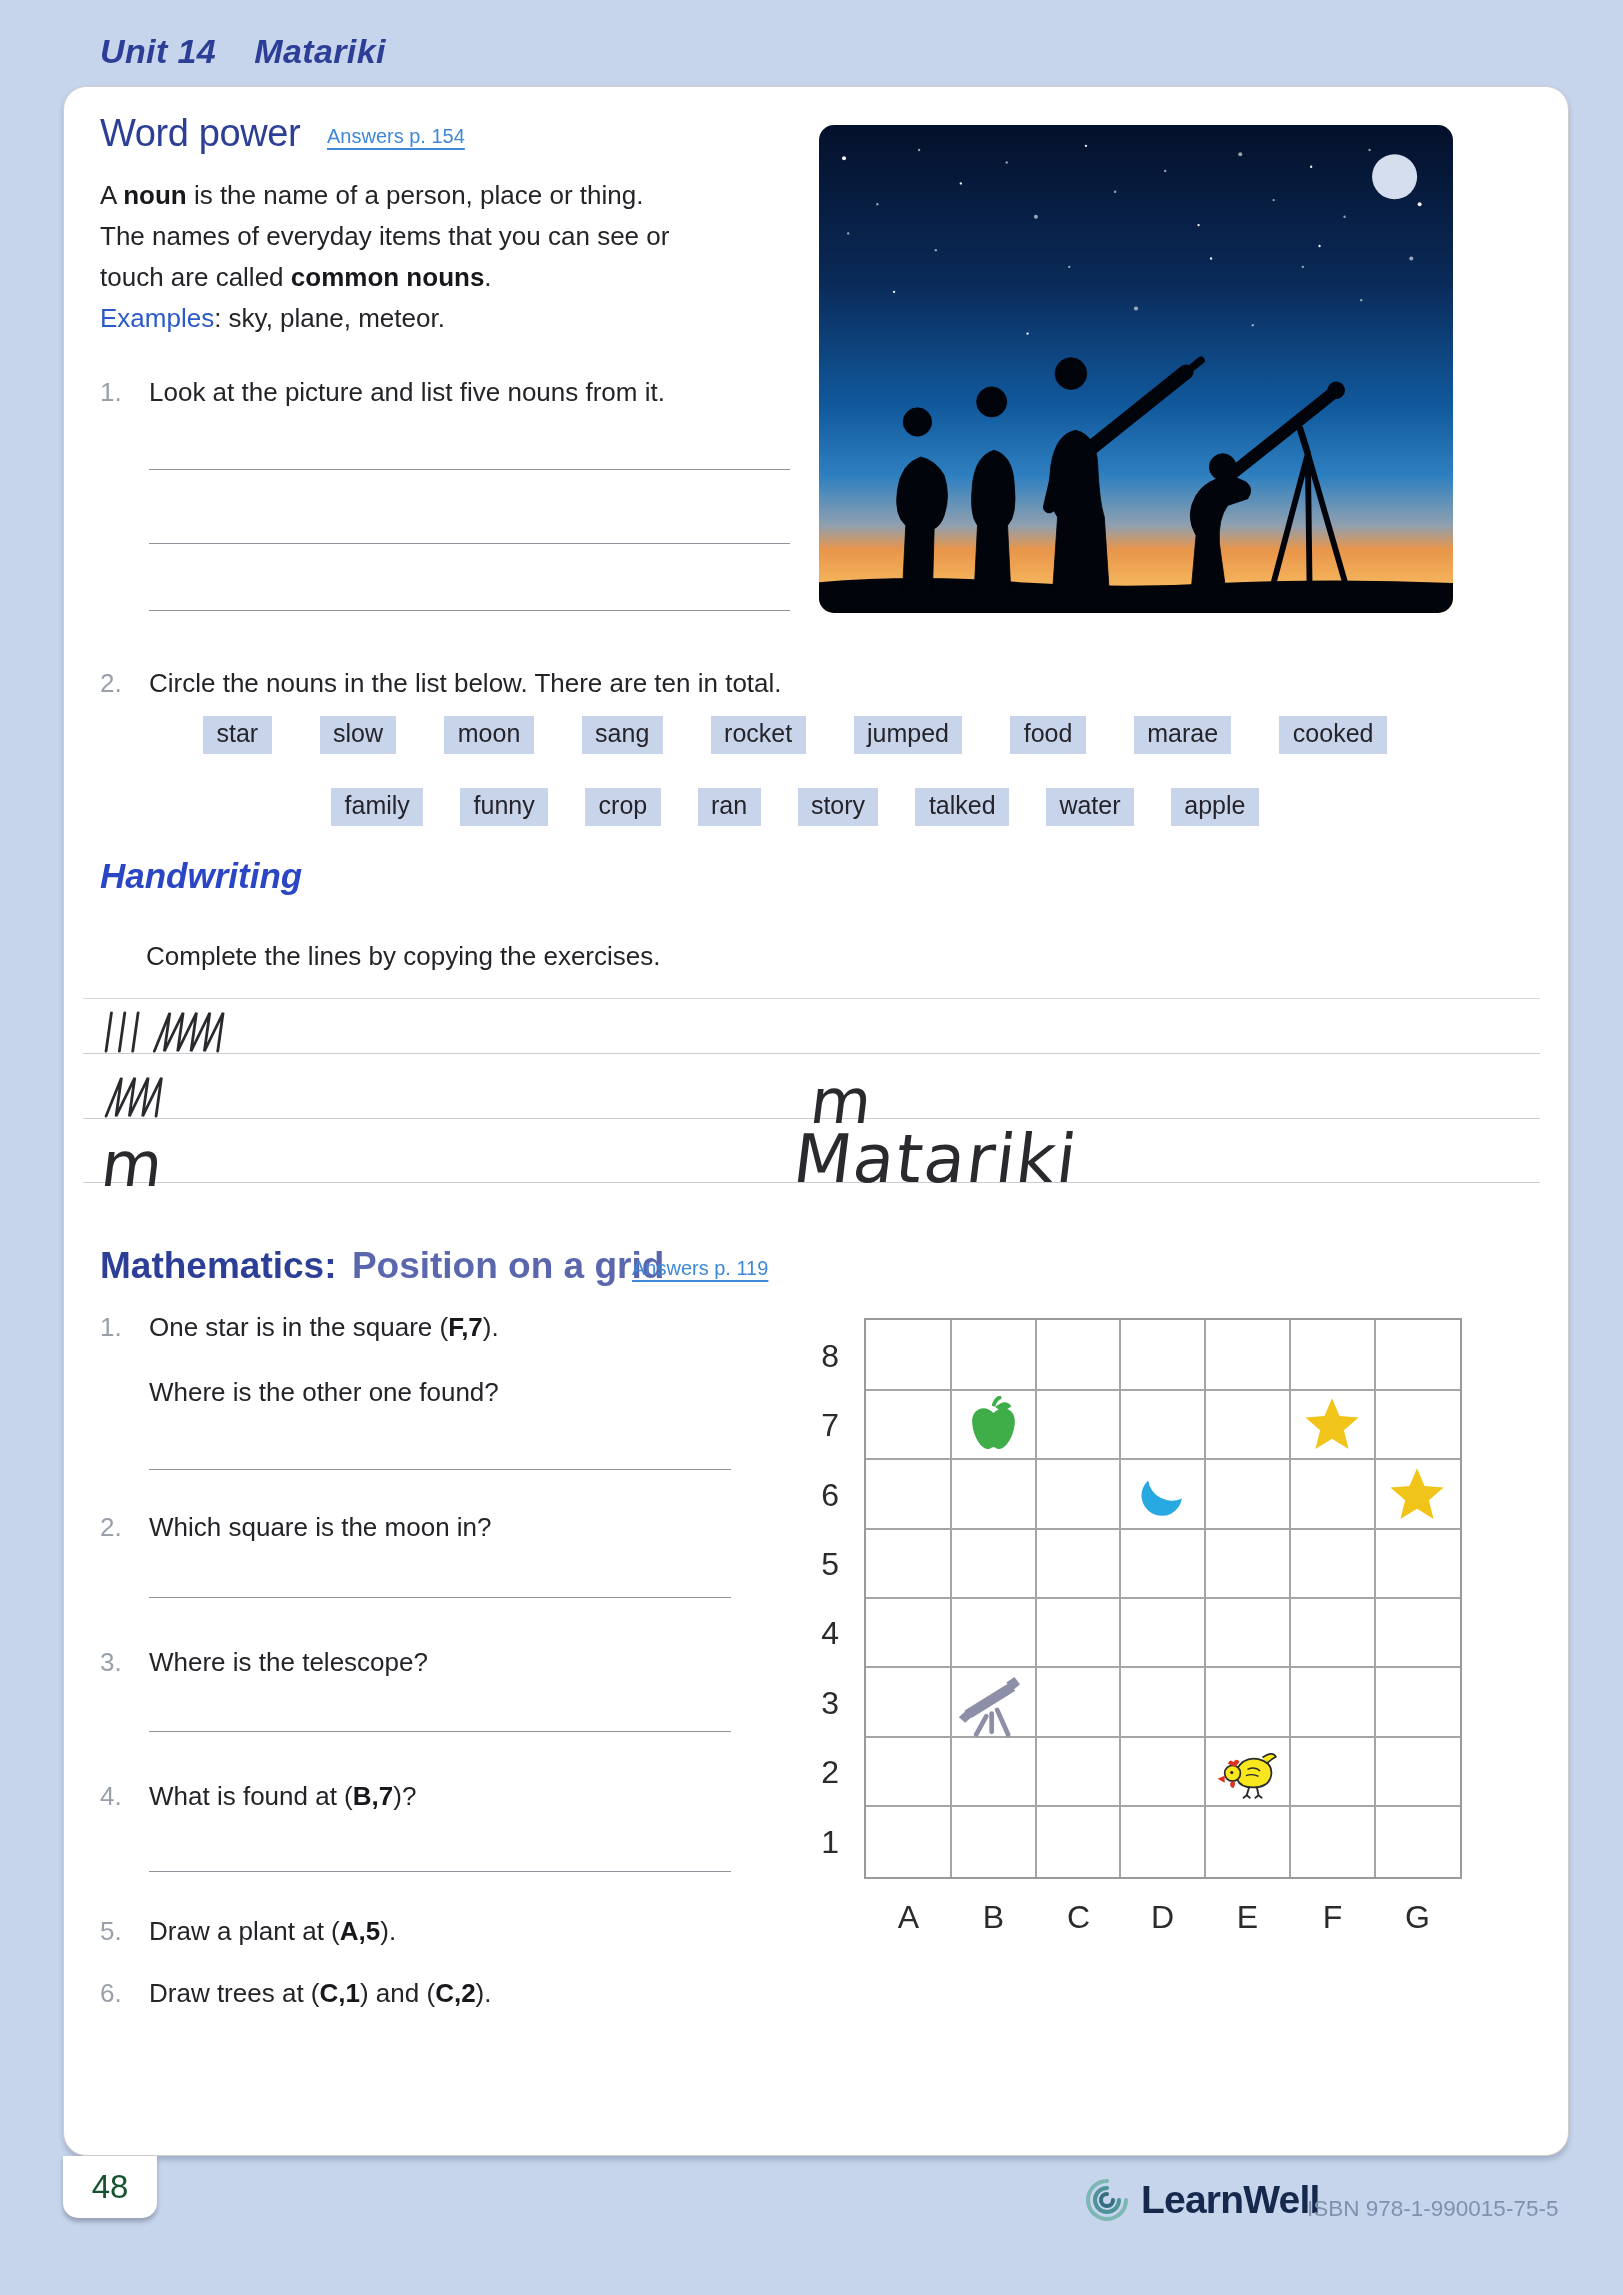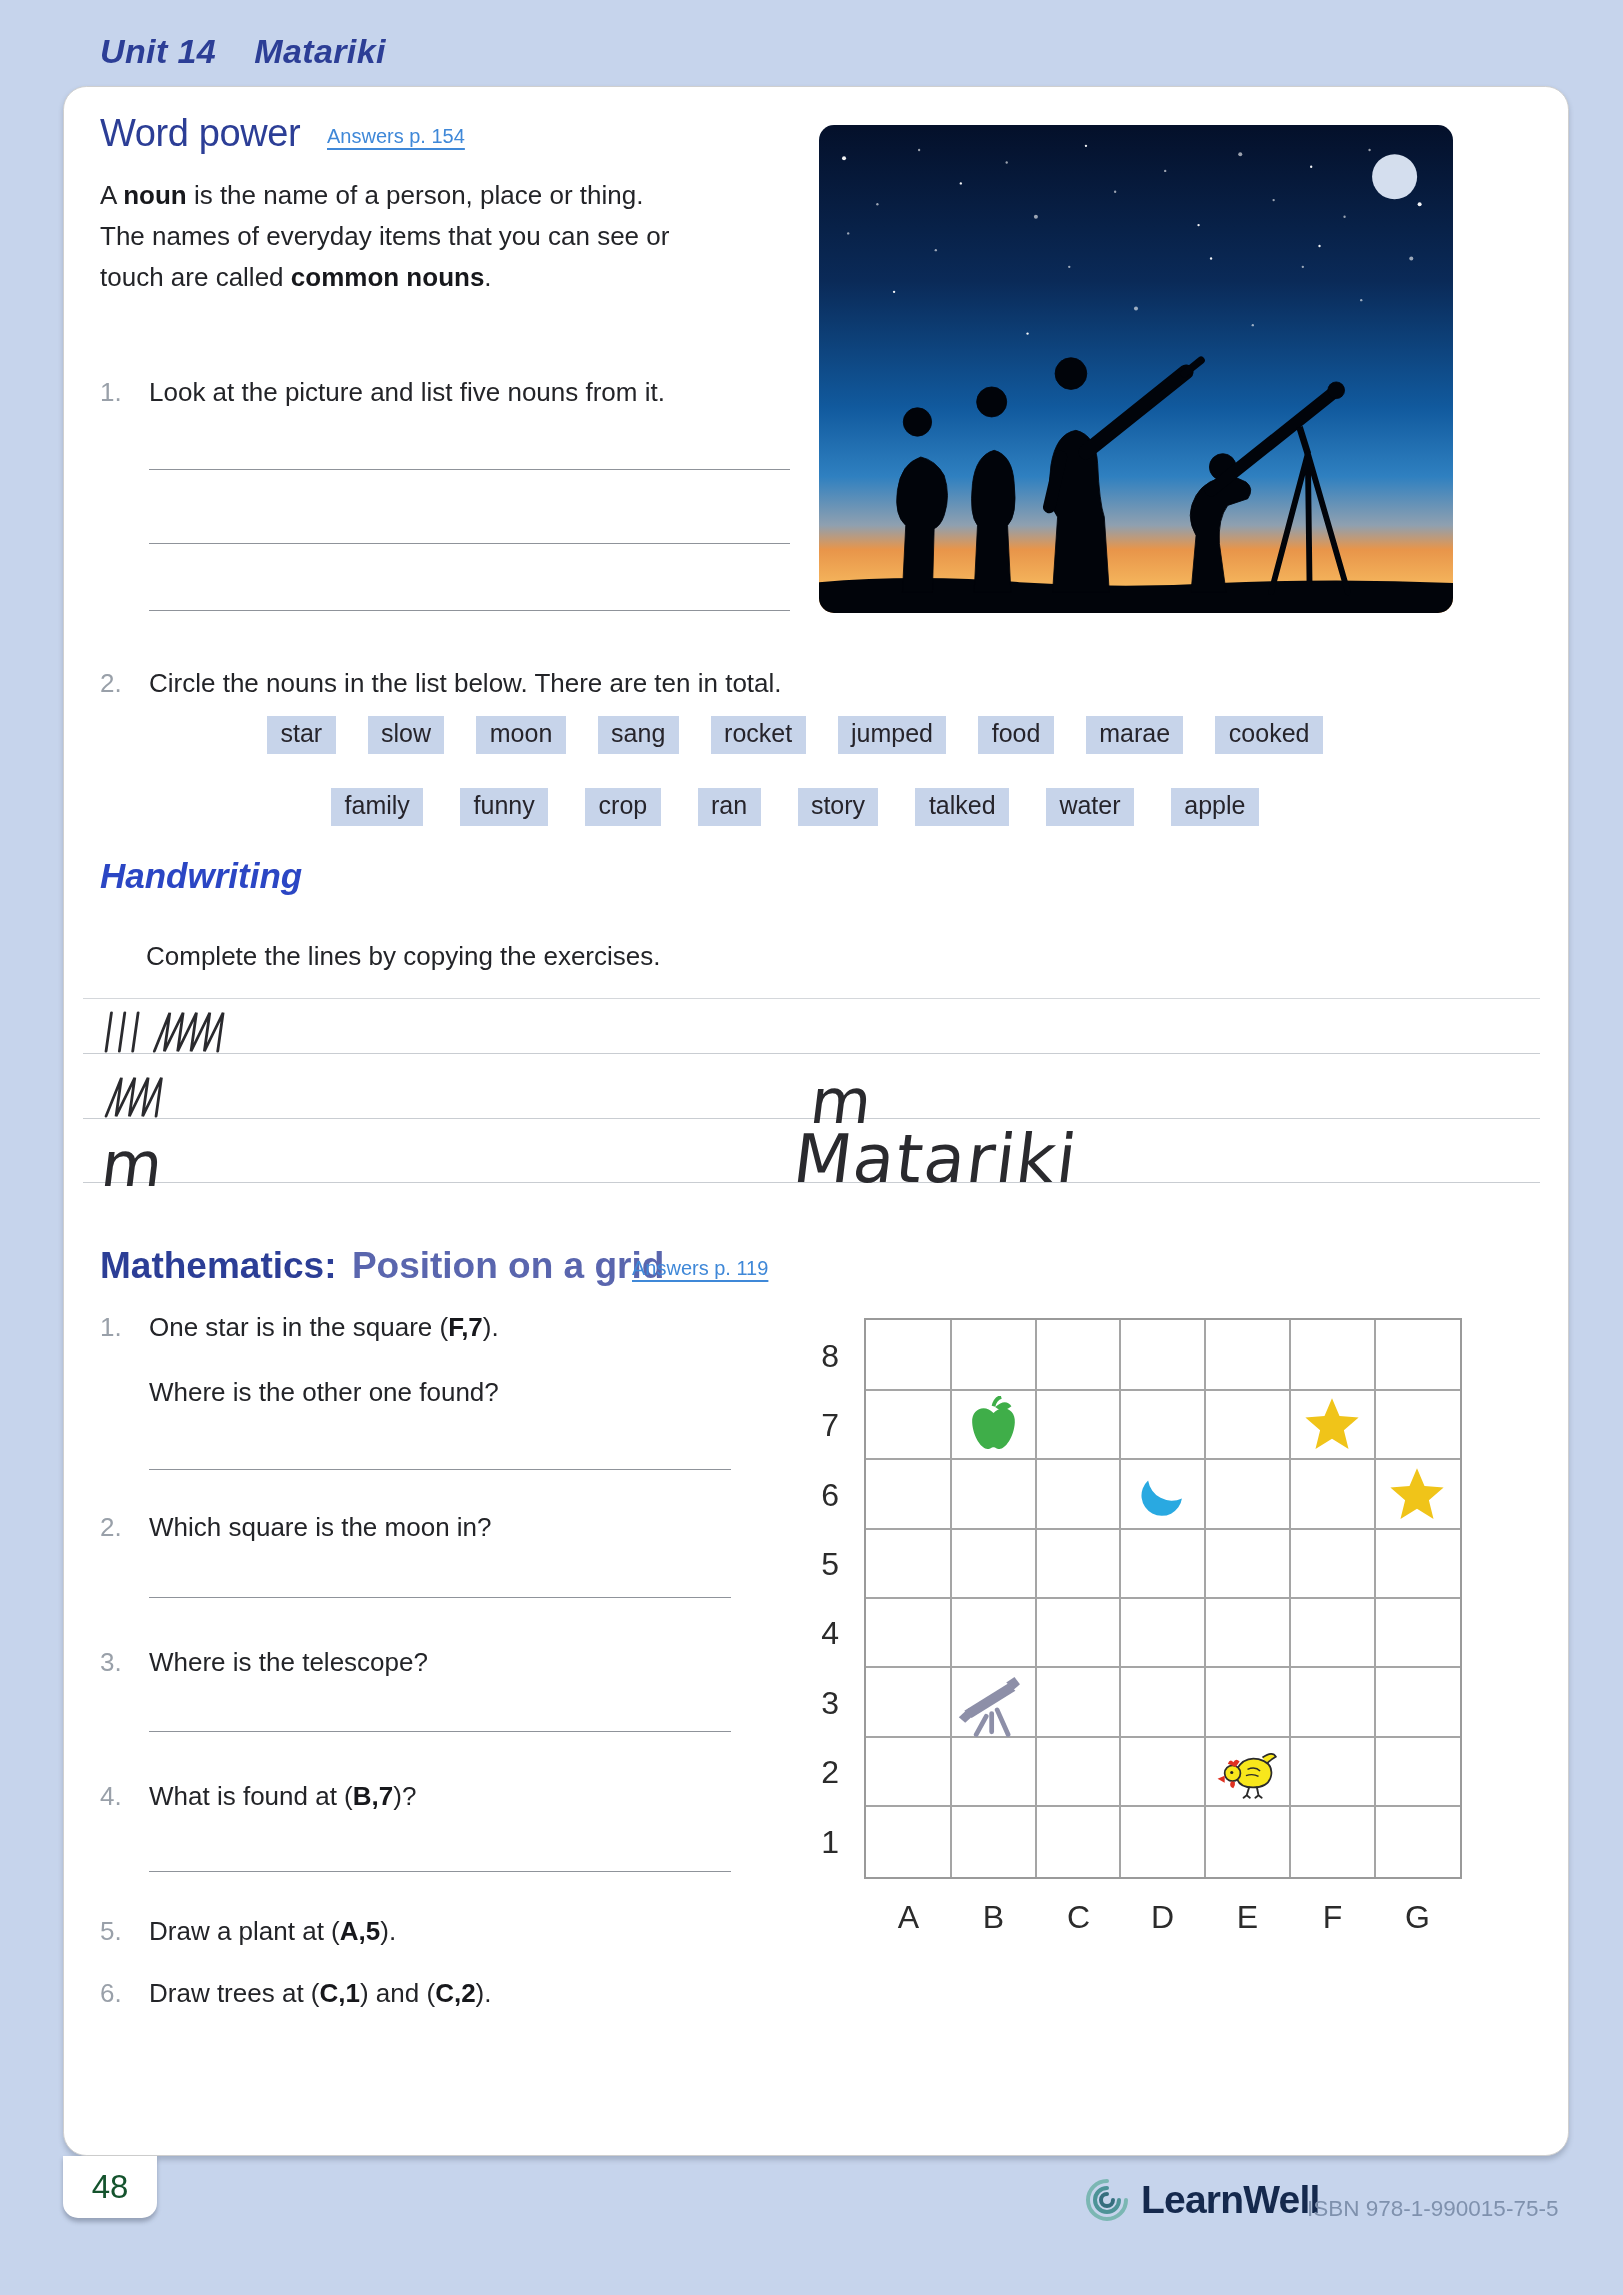--- a/index.html
+++ b/index.html
@@ -100,20 +100,21 @@
 
 <div class="card"></div>
 
 <div class="h1" style="left:100px;top:112px;">Word power</div>
 <div class="answers-link" style="left:327px;top:125px;">Answers p. 154</div>
 
 <div class="intro body-text">
   <div class="line"><span>A </span><span class="bold">noun</span><span> is the name of a person, place or thing.</span></div>
   <div class="line"><span>The names of everyday items that you can see or</span></div>
   <div class="line"><span>touch are called </span><span class="bold">common nouns</span><span>.</span></div>
+  <div class="line"><span class="blue">Examples</span><span>: sky, plane, meteor.</span></div>
 </div>
 
 <div class="q-num" style="top:377px;">1.</div>
 <div class="q-text" style="top:377px;">Look at the picture and list five nouns from it.</div>
 
 <div class="ans-line" style="left:149px;top:469px;width:641px;"></div>
 <div class="ans-line" style="left:149px;top:543px;width:641px;"></div>
 <div class="ans-line" style="left:149px;top:610px;width:641px;"></div>
 
 <div class="photo">
@@ -185,21 +186,21 @@
       <circle cx="620" cy="318" r="10"></circle>
       <path d="M576 362 L586 394" fill="none" stroke-width="8"></path>
       <path d="M586 394 L542 560 M586 394 L634 560 M586 394 L588 548" fill="none" stroke-width="7" stroke-linecap="round"></path>
     </g>
   </svg>
 </div>
 
 <div class="q-num" style="top:668px;">2.</div>
 <div class="q-text" style="top:668px;">Circle the nouns in the list below. There are ten in total.</div>
 
-<div class="chip-row" style="top:716px;gap:32px;" id="chips-row1">
+<div class="chip-row" style="top:716px;gap:48px;" id="chips-row1">
     <span class="chip">star</span>
     <span class="chip">slow</span>
     <span class="chip">moon</span>
     <span class="chip">sang</span>
     <span class="chip">rocket</span>
     <span class="chip">jumped</span>
     <span class="chip">food</span>
     <span class="chip">marae</span>
     <span class="chip">cooked</span>
   </div>

